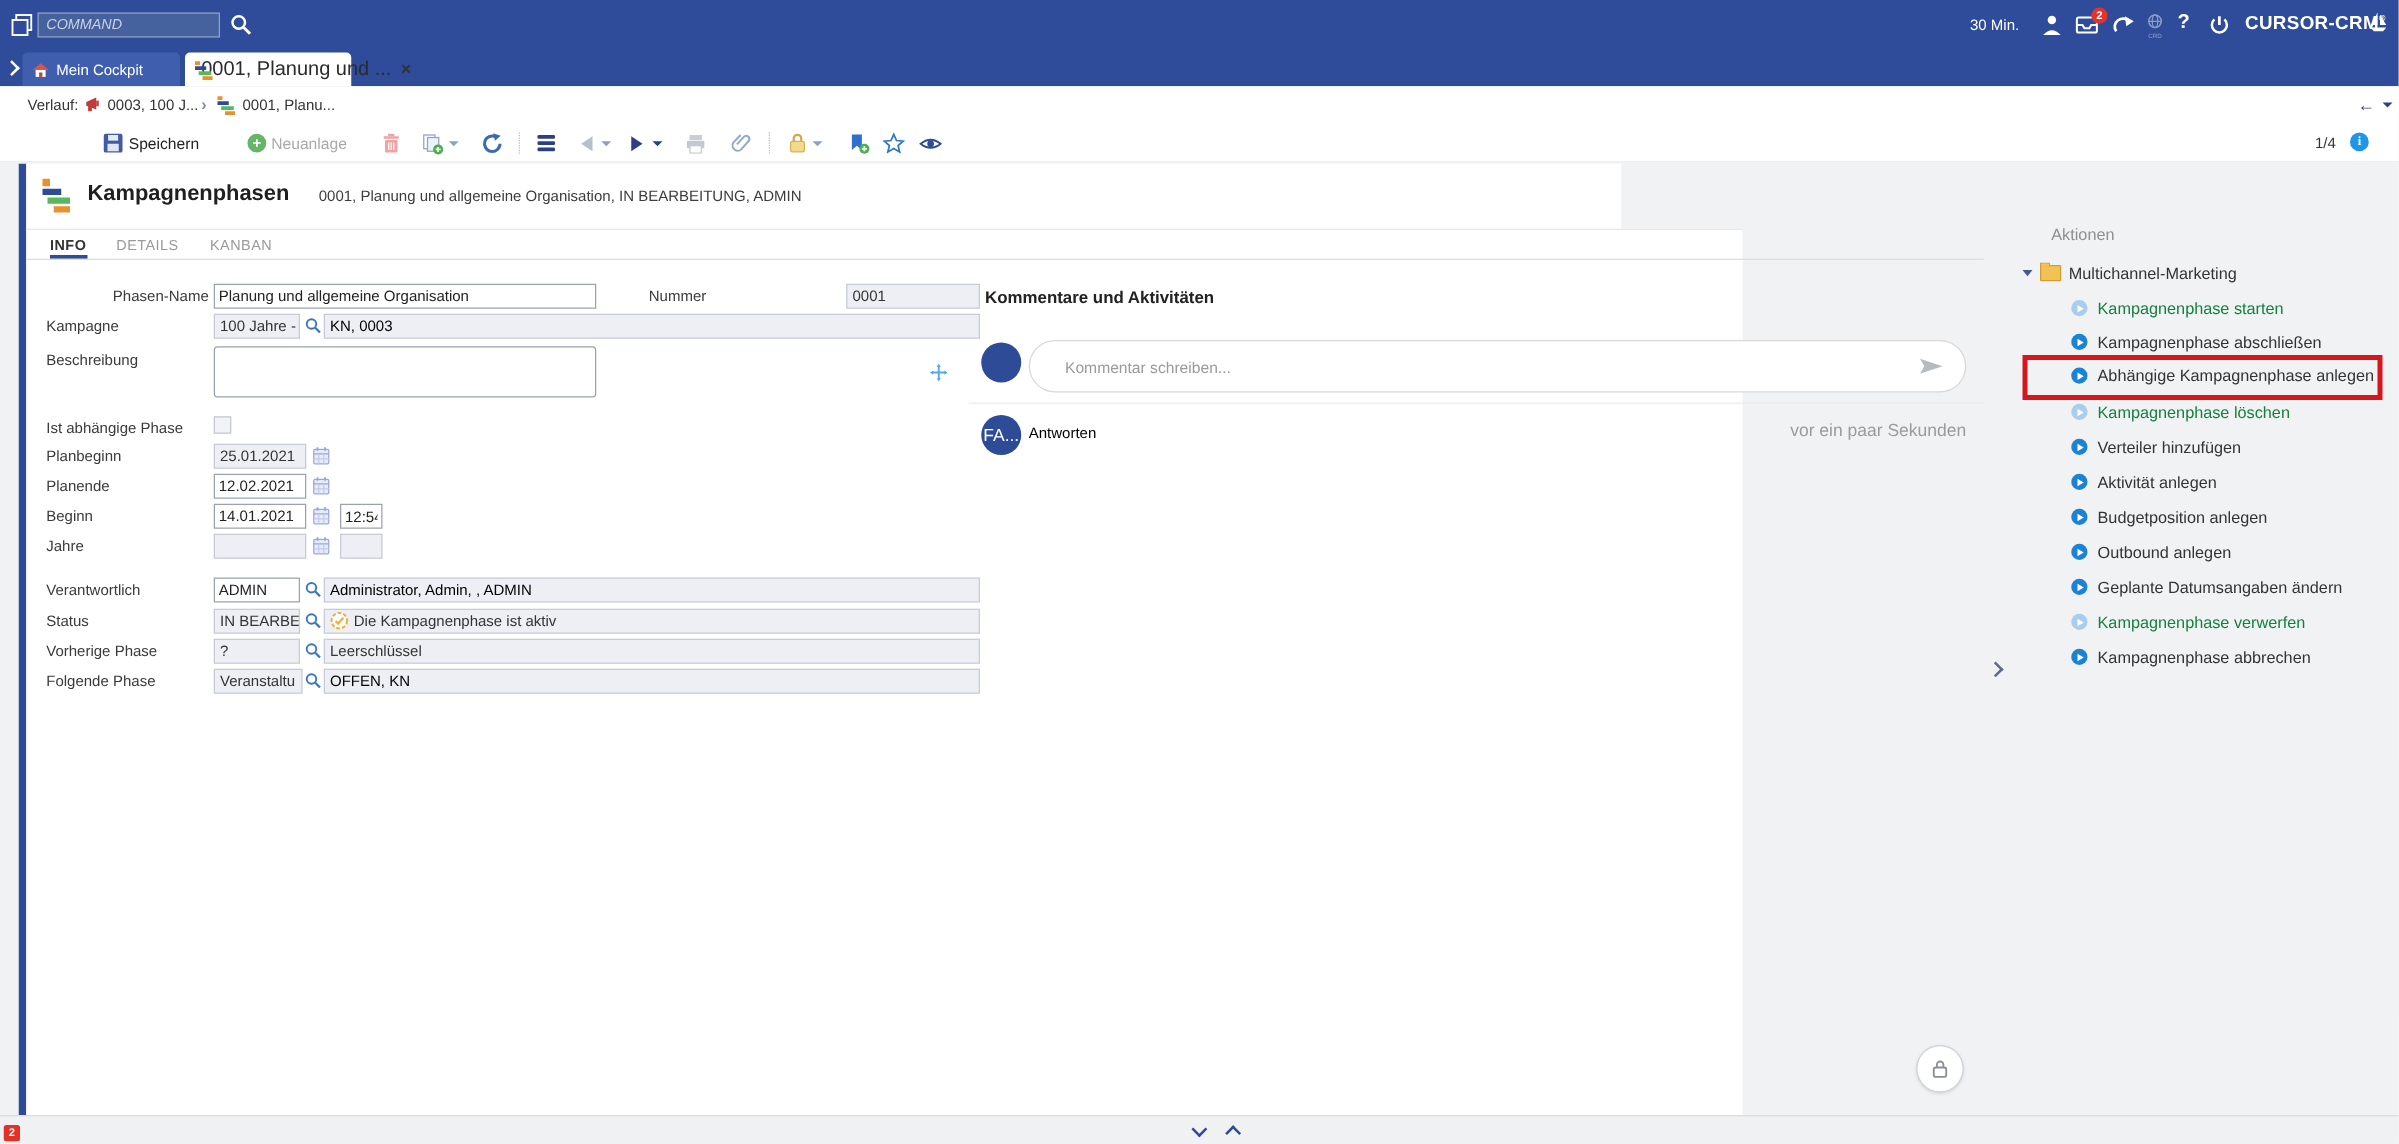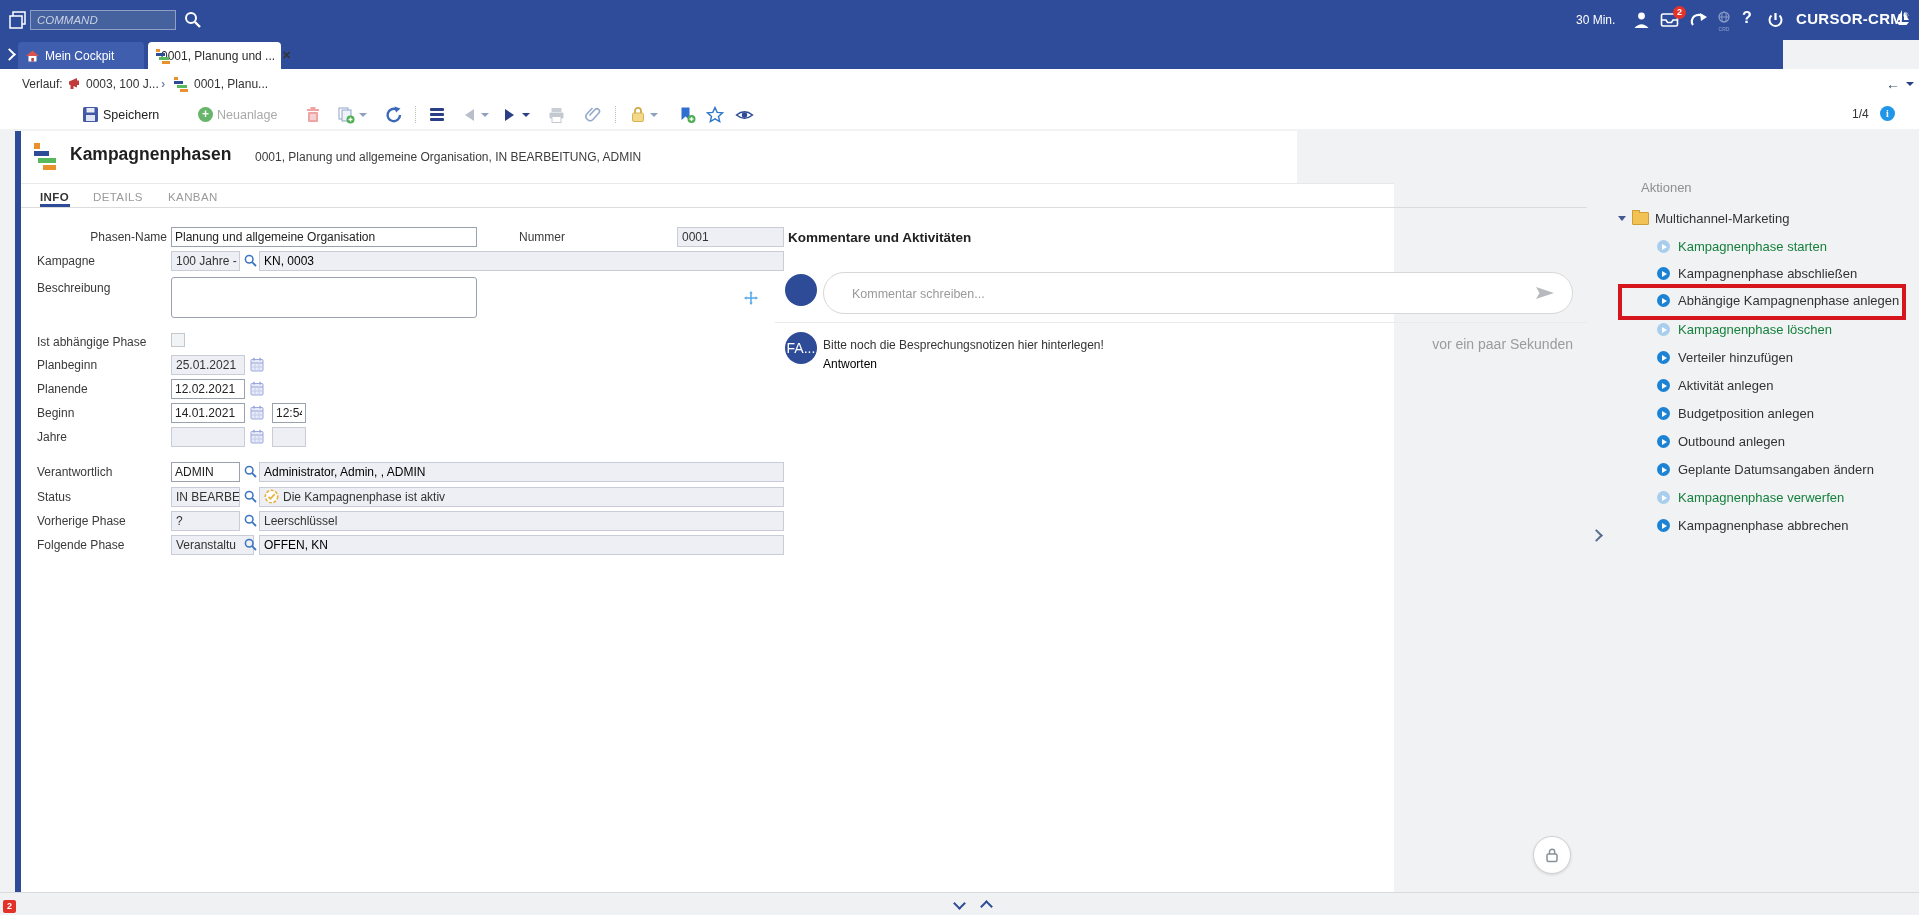--- a/index.html
+++ b/index.html
@@ -10,21 +10,21 @@
   .topbar{left:0;top:0;width:1919px;height:40px;background:#2e4c9a;}
   .cmd-input{left:30px;top:10px;width:146px;height:20px;background:#45629f;border:1px solid #8fa0c6;
              color:#dfe4f0;font-style:italic;font-size:11.5px;padding:0 6px;box-sizing:border-box;outline:none;}
   .cmd-input::placeholder{color:#c9d1e4;font-style:italic;}
   .tb-txt{color:#fff;font-size:12px;}
   .brand{font-size:15px;font-weight:bold;color:#fff;letter-spacing:.3px;}
   .brand sup{font-size:7px;}
   .mail-badge{position:absolute;top:-6px;right:-7px;background:#e5332a;color:#fff;border-radius:50%;
               width:13px;height:13px;font-size:9px;line-height:13px;text-align:center;font-weight:bold;}
   
-  .tabrow{left:0;top:40px;width:1783px;height:29px;background:#2e4c9a;}
+  .tabrow{left:0;top:40px;width:1919px;height:29px;background:#2e4c9a;}
   .tab{position:absolute;top:2px;height:27px;border-radius:4px 4px 0 0;display:flex;align-items:center;
        padding:0 8px;box-sizing:border-box;cursor:default;}
   .tab.inactive{background:#3f5fae;color:#fff;}
   .tab.active{background:#fff;color:#2b2b2b;}
   .chev{display:inline-block;width:7px;height:7px;border-style:solid;border-width:0 2px 2px 0;transform:rotate(-45deg);}
   .chev.white{border-color:#fff;}
   .chev.down{transform:rotate(45deg);}
   .chev.up{transform:rotate(-135deg);}
   .chev.blue{border-color:#2d4b97;}
   
@@ -177,21 +177,21 @@
     </span>
     <span style="font-size:12px;">Mein Cockpit</span>
   </div>
   <div class="tab active" style="left:148px;width:133px;">
     <span class="gantt" style="position:relative;width:14px;height:14px;display:inline-block;margin-right:5px;">
       <i style="left:0;top:0;width:4px;height:3px;background:#e8912d;"></i>
       <i style="left:0;top:4px;width:9px;height:3px;background:#2d4b97;"></i>
       <i style="left:3px;top:8px;width:10px;height:3px;background:#58b85c;"></i>
       <i style="left:6px;top:12px;width:8px;height:3px;background:#e8912d;"></i>
     </span>
-    <span style="font-size:12px;white-space:nowrap;">0001, Planung und ...</span>
+    <span style="font-size:16px;white-space:nowrap;">0001, Planung und ...</span>
     <span style="margin-left:7px;font-size:11px;color:#333;font-weight:bold;">✕</span>
   </div>
 </div>
 
 <div class="abs crumbrow">
   <span class="abs crumb-lbl" style="left:22px;top:8px;">Verlauf:</span>
   <span class="abs" style="left:68px;top:8px;">
     <svg width="14" height="13">
         <polygon points="1,4.5 9,1 9,10.5 1,7.5" fill="#c23b3b"></polygon>
         <rect x="9" y="3.5" width="2" height="4.5" fill="#c23b3b"></rect>
@@ -457,21 +457,21 @@
 <div class="rofield" style="left:171px;top:511px;width:69px;">?</div>
 <span class="micon" style="left:244px;top:514px;">
   <svg width="13" height="13">
       <circle cx="5.2" cy="5.2" r="3.8" fill="none" stroke="#3b74c0" stroke-width="1.5"></circle>
       <line x1="8.2" y1="8.2" x2="12" y2="12" stroke="#3b74c0" stroke-width="1.8"></line>
     </svg>
 </span>
 <div class="rofield" style="left:259px;top:511px;width:525px;">Leerschlüssel</div>
 
 <span class="abs lbl" style="top:538px;">Folgende Phase</span>
-<div class="rofield" style="left:171px;top:535px;width:83px;">Veranstaltu</div>
+<div class="rofield" style="left:171px;top:535px;width:71px;">Veranstaltu</div>
 <span class="micon" style="left:244px;top:538px;">
   <svg width="13" height="13">
       <circle cx="5.2" cy="5.2" r="3.8" fill="none" stroke="#3b74c0" stroke-width="1.5"></circle>
       <line x1="8.2" y1="8.2" x2="12" y2="12" stroke="#3b74c0" stroke-width="1.8"></line>
     </svg>
 </span>
 <div class="rofield" style="left:259px;top:535px;width:525px;">
   <span class="link">OFFEN, KN</span>
 </div>
 
@@ -482,21 +482,20 @@
   <span style="position:absolute;right:16px;top:11px;line-height:0;">
     <svg width="22" height="18">
         <path d="M2 15 L20 9 L2 3 L5.5 9 Z" fill="#b6babf"></path>
       </svg>
   </span>
 </div>
 <div class="divider" style="left:775px;top:322px;width:812px;"></div>
 
 <span class="avatar" style="left:785px;top:332px;">FA...</span>
 <div class="abs" style="left:823px;top:334px;width:560px;">
-  <div style="margin-top:4px;color:#333;">Bitte noch die Besprechungsnotizen hier hinterlegen!</div>
   <div style="margin-top:5px;"><span class="link">Antworten</span></div>
 </div>
 <span class="abs cm-time" style="left:1373px;top:336px;width:200px;text-align:right;">vor ein paar Sekunden</span>
 
 <span class="abs sb-title" style="left:1641px;top:180px;">Aktionen</span>
 <div class="abs" style="left:1618px;top:211px;display:flex;align-items:center;gap:6px;">
   <span class="tcaret"></span>
   <span class="folder"></span>
   <span style="font-size:13px;color:#333;">Multichannel-Marketing</span>
 </div>

